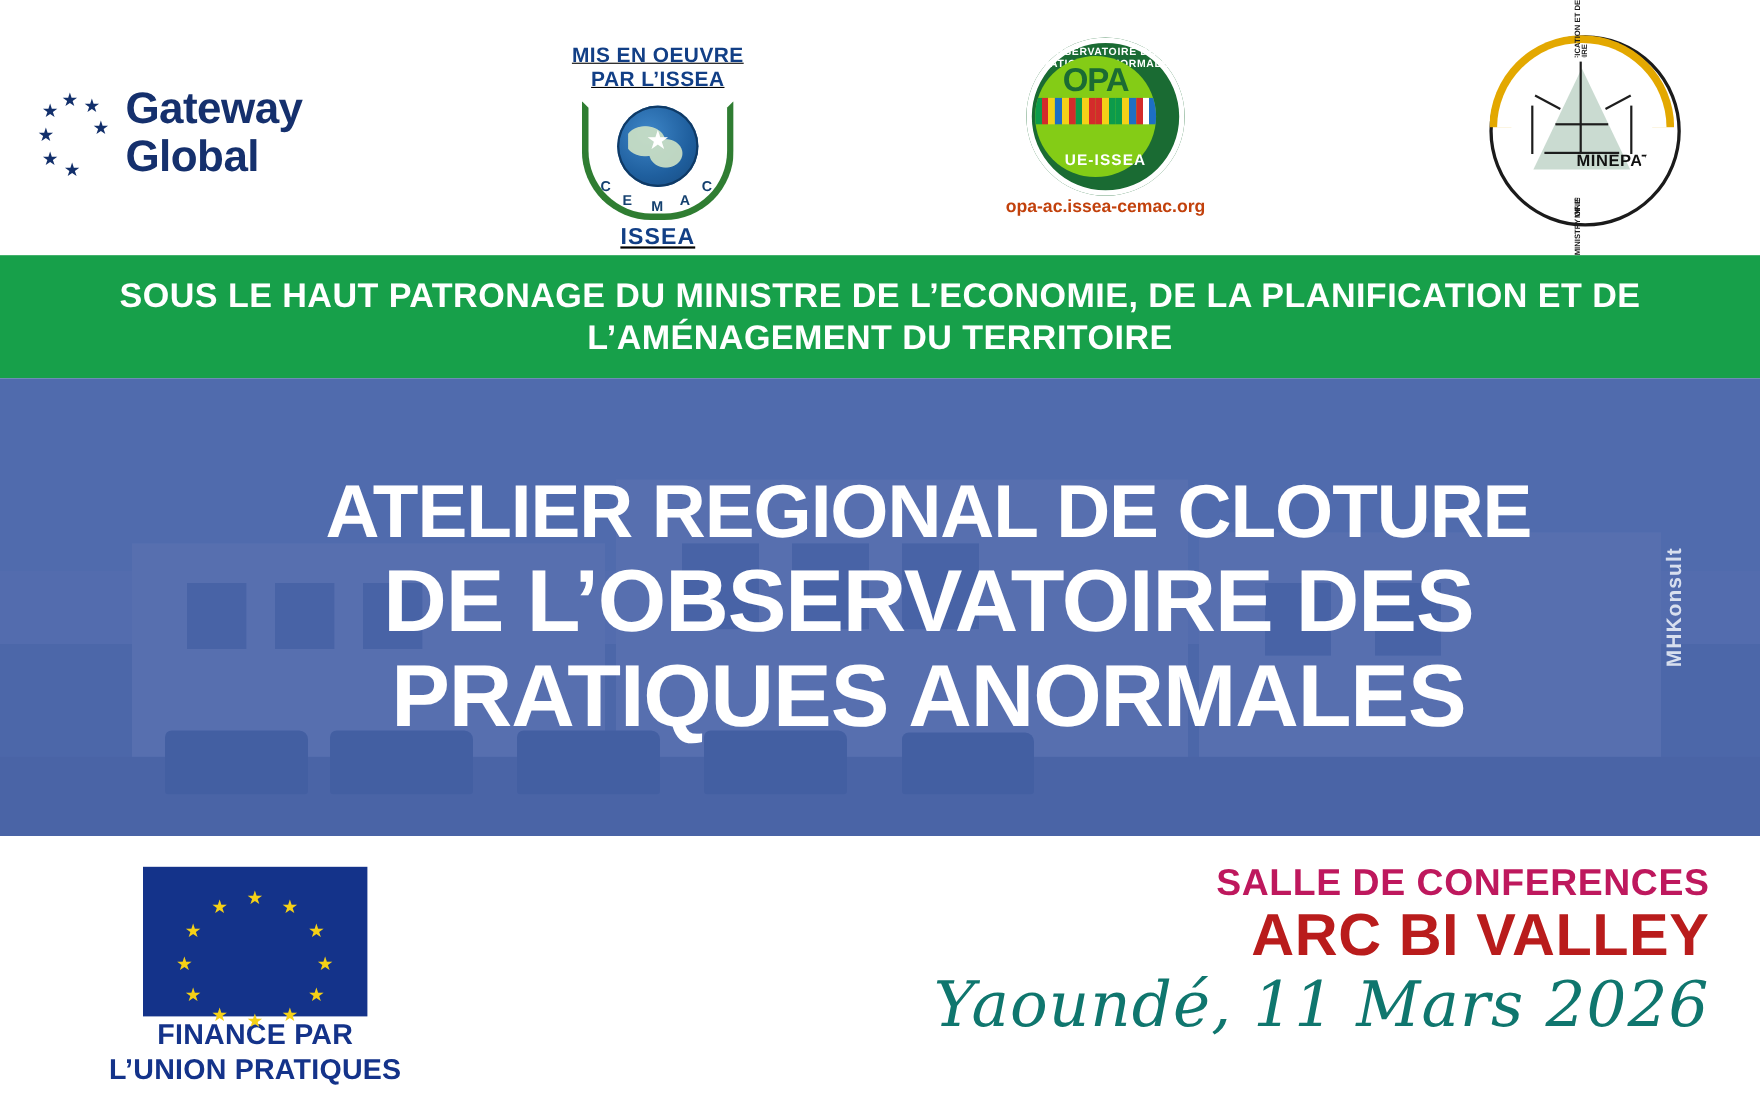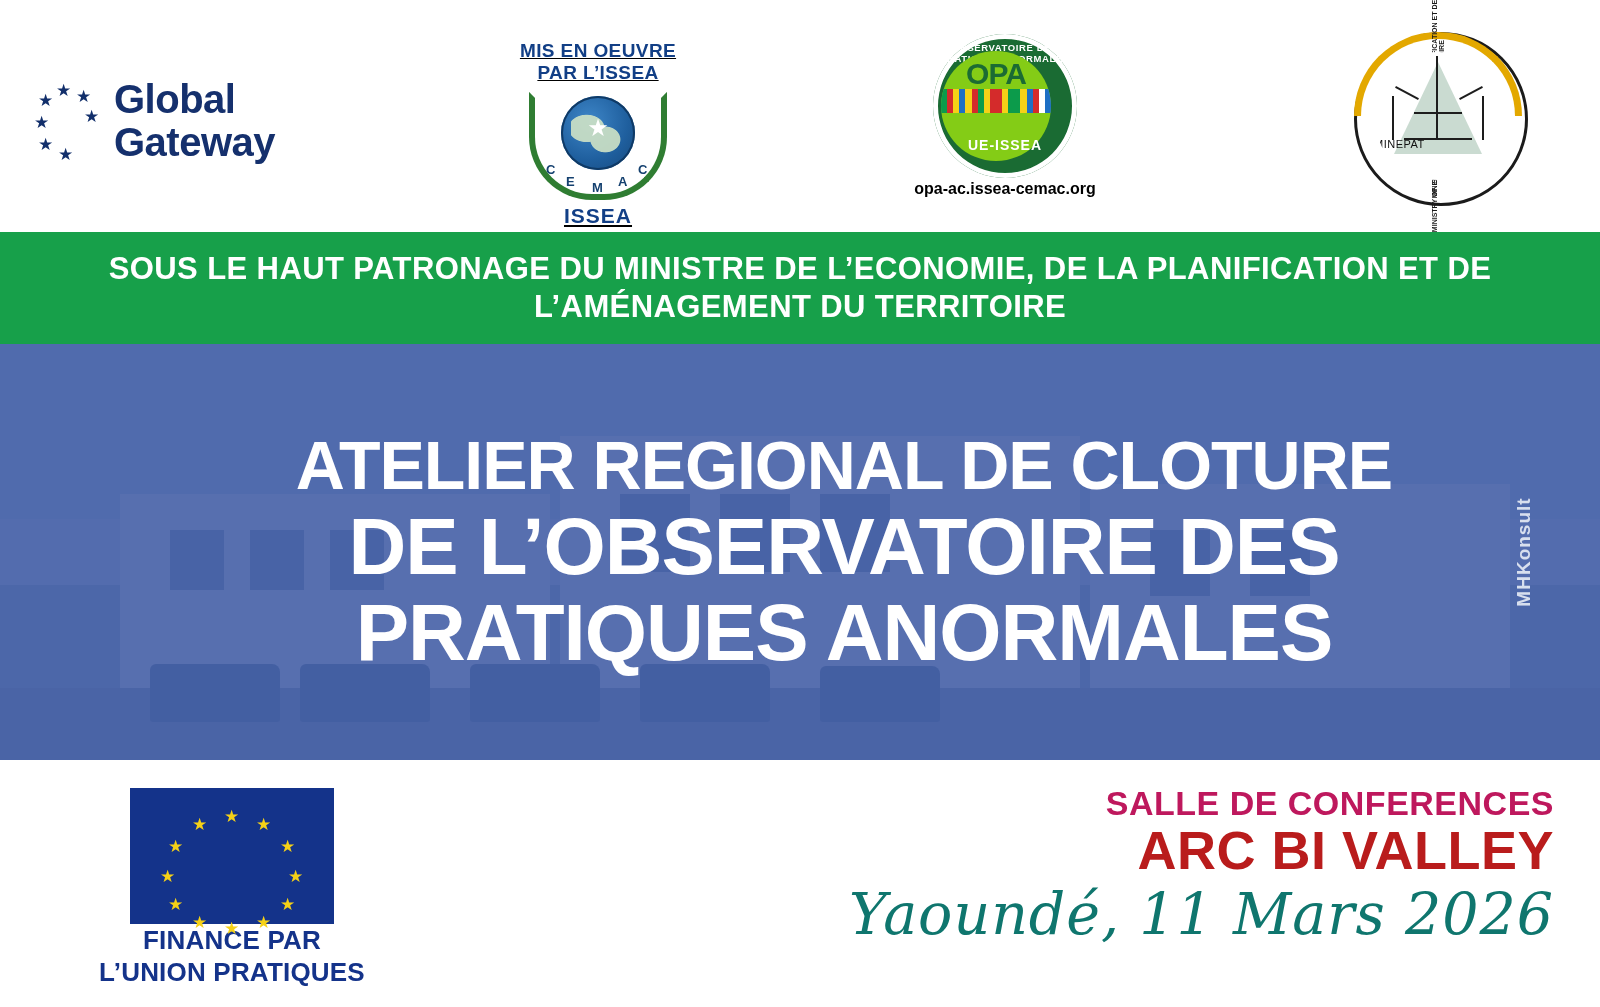--- a/index.html
+++ b/index.html
@@ -114,21 +114,21 @@
   }
   .opa-arc-text{
     position:absolute;left:0;top:8px;width:166px;text-align:center;
     color:#ffffff;font-weight:bold;font-size:9.5px;letter-spacing:.6px;
   }
   .opa-ue{
     position:absolute;left:0;bottom:23px;width:166px;text-align:center;
     color:#ffffff;font-weight:bold;font-size:14px;letter-spacing:1px;
   }
   .opa-url{
-    margin-top:4px;color:#000000;font-weight:bold;font-size:16px;
+    margin-top:4px;color:#c2410c;font-weight:bold;font-size:16px;
   }
 
   
   .minepat{
     position:absolute;left:1348px;top:26px;width:180px;height:186px;
   }
   .minepat-ring{
     position:absolute;left:6px;top:6px;width:168px;height:168px;border-radius:50%;
     border:3px solid #1b1b1b;background:#ffffff;
   }
@@ -143,22 +143,22 @@
   }
   .minepat-tri{
     position:absolute;left:50%;top:10px;transform:translateX(-50%);
     width:0;height:0;border-left:44px solid transparent;border-right:44px solid transparent;
     border-bottom:92px solid #0d5c2f;opacity:.22;
   }
   .minepat-lines i{
     position:absolute;background:#1d1d1d;
   }
   .minepat-label{
-    position:absolute;left:0;top:86px;width:128px;text-align:left;
-    font-weight:normal;font-size:11px;color:#111;letter-spacing:.5px;
+    position:absolute;left:0;top:86px;width:128px;text-align:right;
+    font-weight:bold;font-size:15px;color:#111;letter-spacing:.5px;
   }
   .minepat-circ{
     position:absolute;left:6px;top:6px;width:168px;height:168px;
     font-size:7px;font-weight:bold;color:#1b1b1b;
   }
   .minepat-circ .fr{
     position:absolute;left:-28px;top:60px;width:224px;text-align:center;
     transform:rotate(-90deg);
   }
   .minepat-circ .en{
@@ -256,22 +256,22 @@
       <div class="gg-stars">
         <span style="left:22px;top:0;">★</span>
         <span style="left:42px;top:6px;">★</span>
         <span style="left:4px;top:10px;">★</span>
         <span style="left:50px;top:26px;">★</span>
         <span style="left:0px;top:32px;">★</span>
         <span style="left:4px;top:54px;">★</span>
         <span style="left:24px;top:64px;">★</span>
       </div>
       <div class="gg-text">
+        <div>Gateway</div>
         <div>Global</div>
-        <div>Gateway</div>
       </div>
     </div>
 
     <div class="cemac">
       <div class="cemac-top">
         <div>MIS EN OEUVRE</div>
         <div>PAR L’ISSEA</div>
       </div>
       <div class="cemac-emblem">
         <div class="cemac-wreath"></div>

